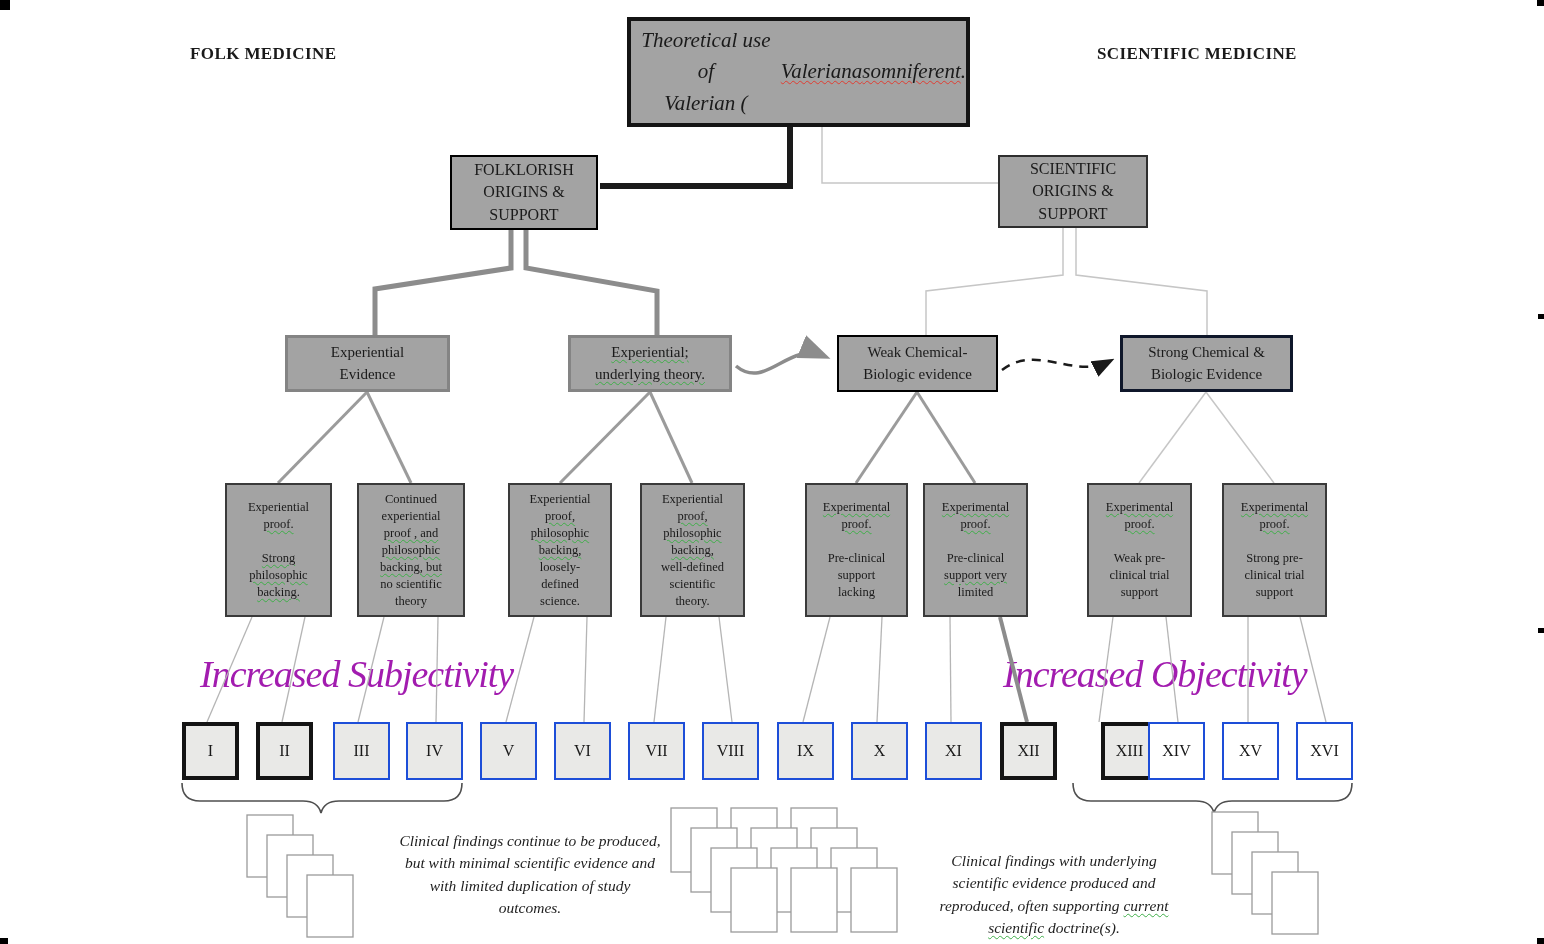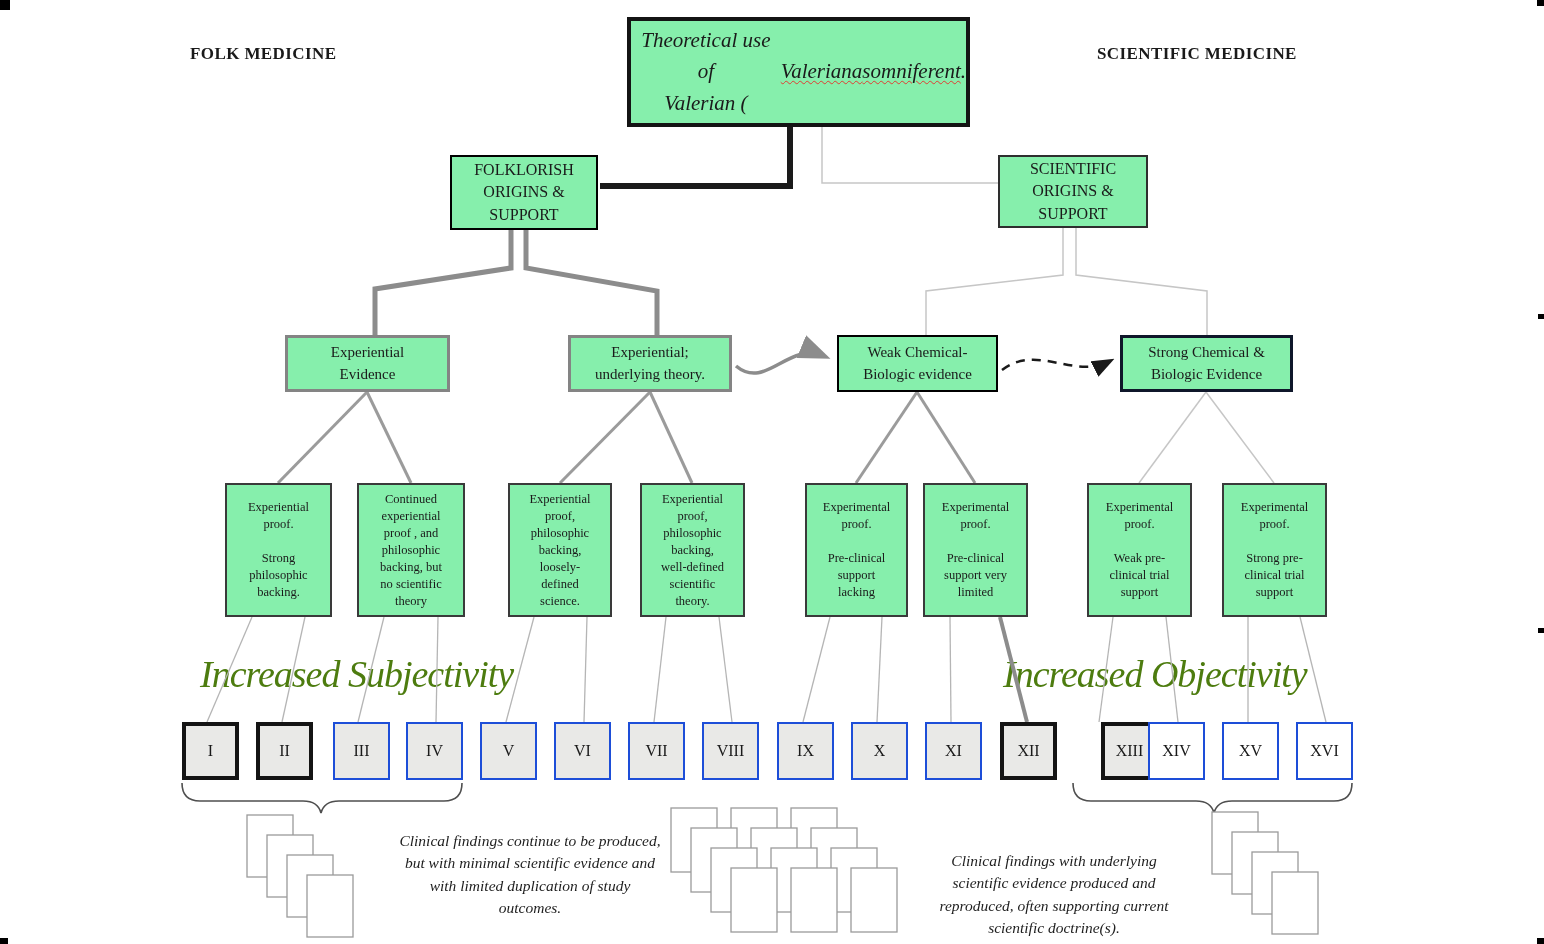--- a/index.html
+++ b/index.html
@@ -1,40 +1,40 @@
 <!DOCTYPE html>
 <html><head>
 <meta charset="utf-8">
 <style>
   html,body{margin:0;padding:0;background:#fff;}
   .canvas{position:relative;width:1544px;height:944px;background:#fff;overflow:hidden;
           font-family:"Liberation Serif","DejaVu Serif",serif;color:#1a1a1a;}
   svg.connectors{position:absolute;left:0;top:0;z-index:1;pointer-events:none;}
   .hdr{position:absolute;font-weight:bold;font-size:17px;letter-spacing:.4px;z-index:2;white-space:pre;}
-  .box{position:absolute;background:#86efac;box-sizing:border-box;display:flex;align-items:center;
+  .box{position:absolute;background:#a3a3a3;box-sizing:border-box;display:flex;align-items:center;
        justify-content:center;text-align:center;white-space:pre-line;z-index:2;}
   .title-box{border:4px solid #141414;font-style:italic;font-size:21px;line-height:1.5;}
   .origin-box{font-size:16px;line-height:1.4;}
   .b-thick{border:2px solid #000000;}
   .b-thin-dark{border:2px solid #2e2e2e;}
   .b-gray{border:3px solid #848484;}
   .b-graylight{border:3px solid #0f172a;}
   .l3{font-size:15px;line-height:1.45;}
   .l4{font-size:12.5px;line-height:1.36;border:2px solid #3a3a3a;flex-direction:column;padding:4px 2px;}
   .l4 div{width:100%;}
   .roman{position:absolute;top:722px;width:57px;height:58px;box-sizing:border-box;display:flex;
          align-items:center;justify-content:center;font-size:16px;z-index:2;background:#fff;}
   .roman.filled{background:#e9e9e7;}
   .roman.thick{border:4px solid #141414;}
   .roman.thin{border:2px solid #1d4ed8;}
-  .gradient-label{position:absolute;font-style:italic;font-size:38px;color:#4d7c0f;z-index:0;
+  .gradient-label{position:absolute;font-style:italic;font-size:38px;color:#a21caf;z-index:0;
                   letter-spacing:-1px;white-space:pre;}
   .note{position:absolute;font-style:italic;font-size:15.5px;line-height:1.45;text-align:center;
         color:#1e1e1e;z-index:2;}
-  .wavy-g{text-decoration-style:wavy;text-decoration-color:#3fae49;
+  .wavy-g{text-decoration:underline;text-decoration-style:wavy;text-decoration-color:#3fae49;
           text-decoration-thickness:1px;text-underline-offset:2px;}
   .wavy-r{text-decoration:underline;text-decoration-style:wavy;text-decoration-color:#e03c31;
           text-decoration-thickness:1px;text-underline-offset:2px;}
   .artifact{position:absolute;background:#000;z-index:4;}
 </style>
 </head>
 <body>
 
 <div class="canvas">
 

